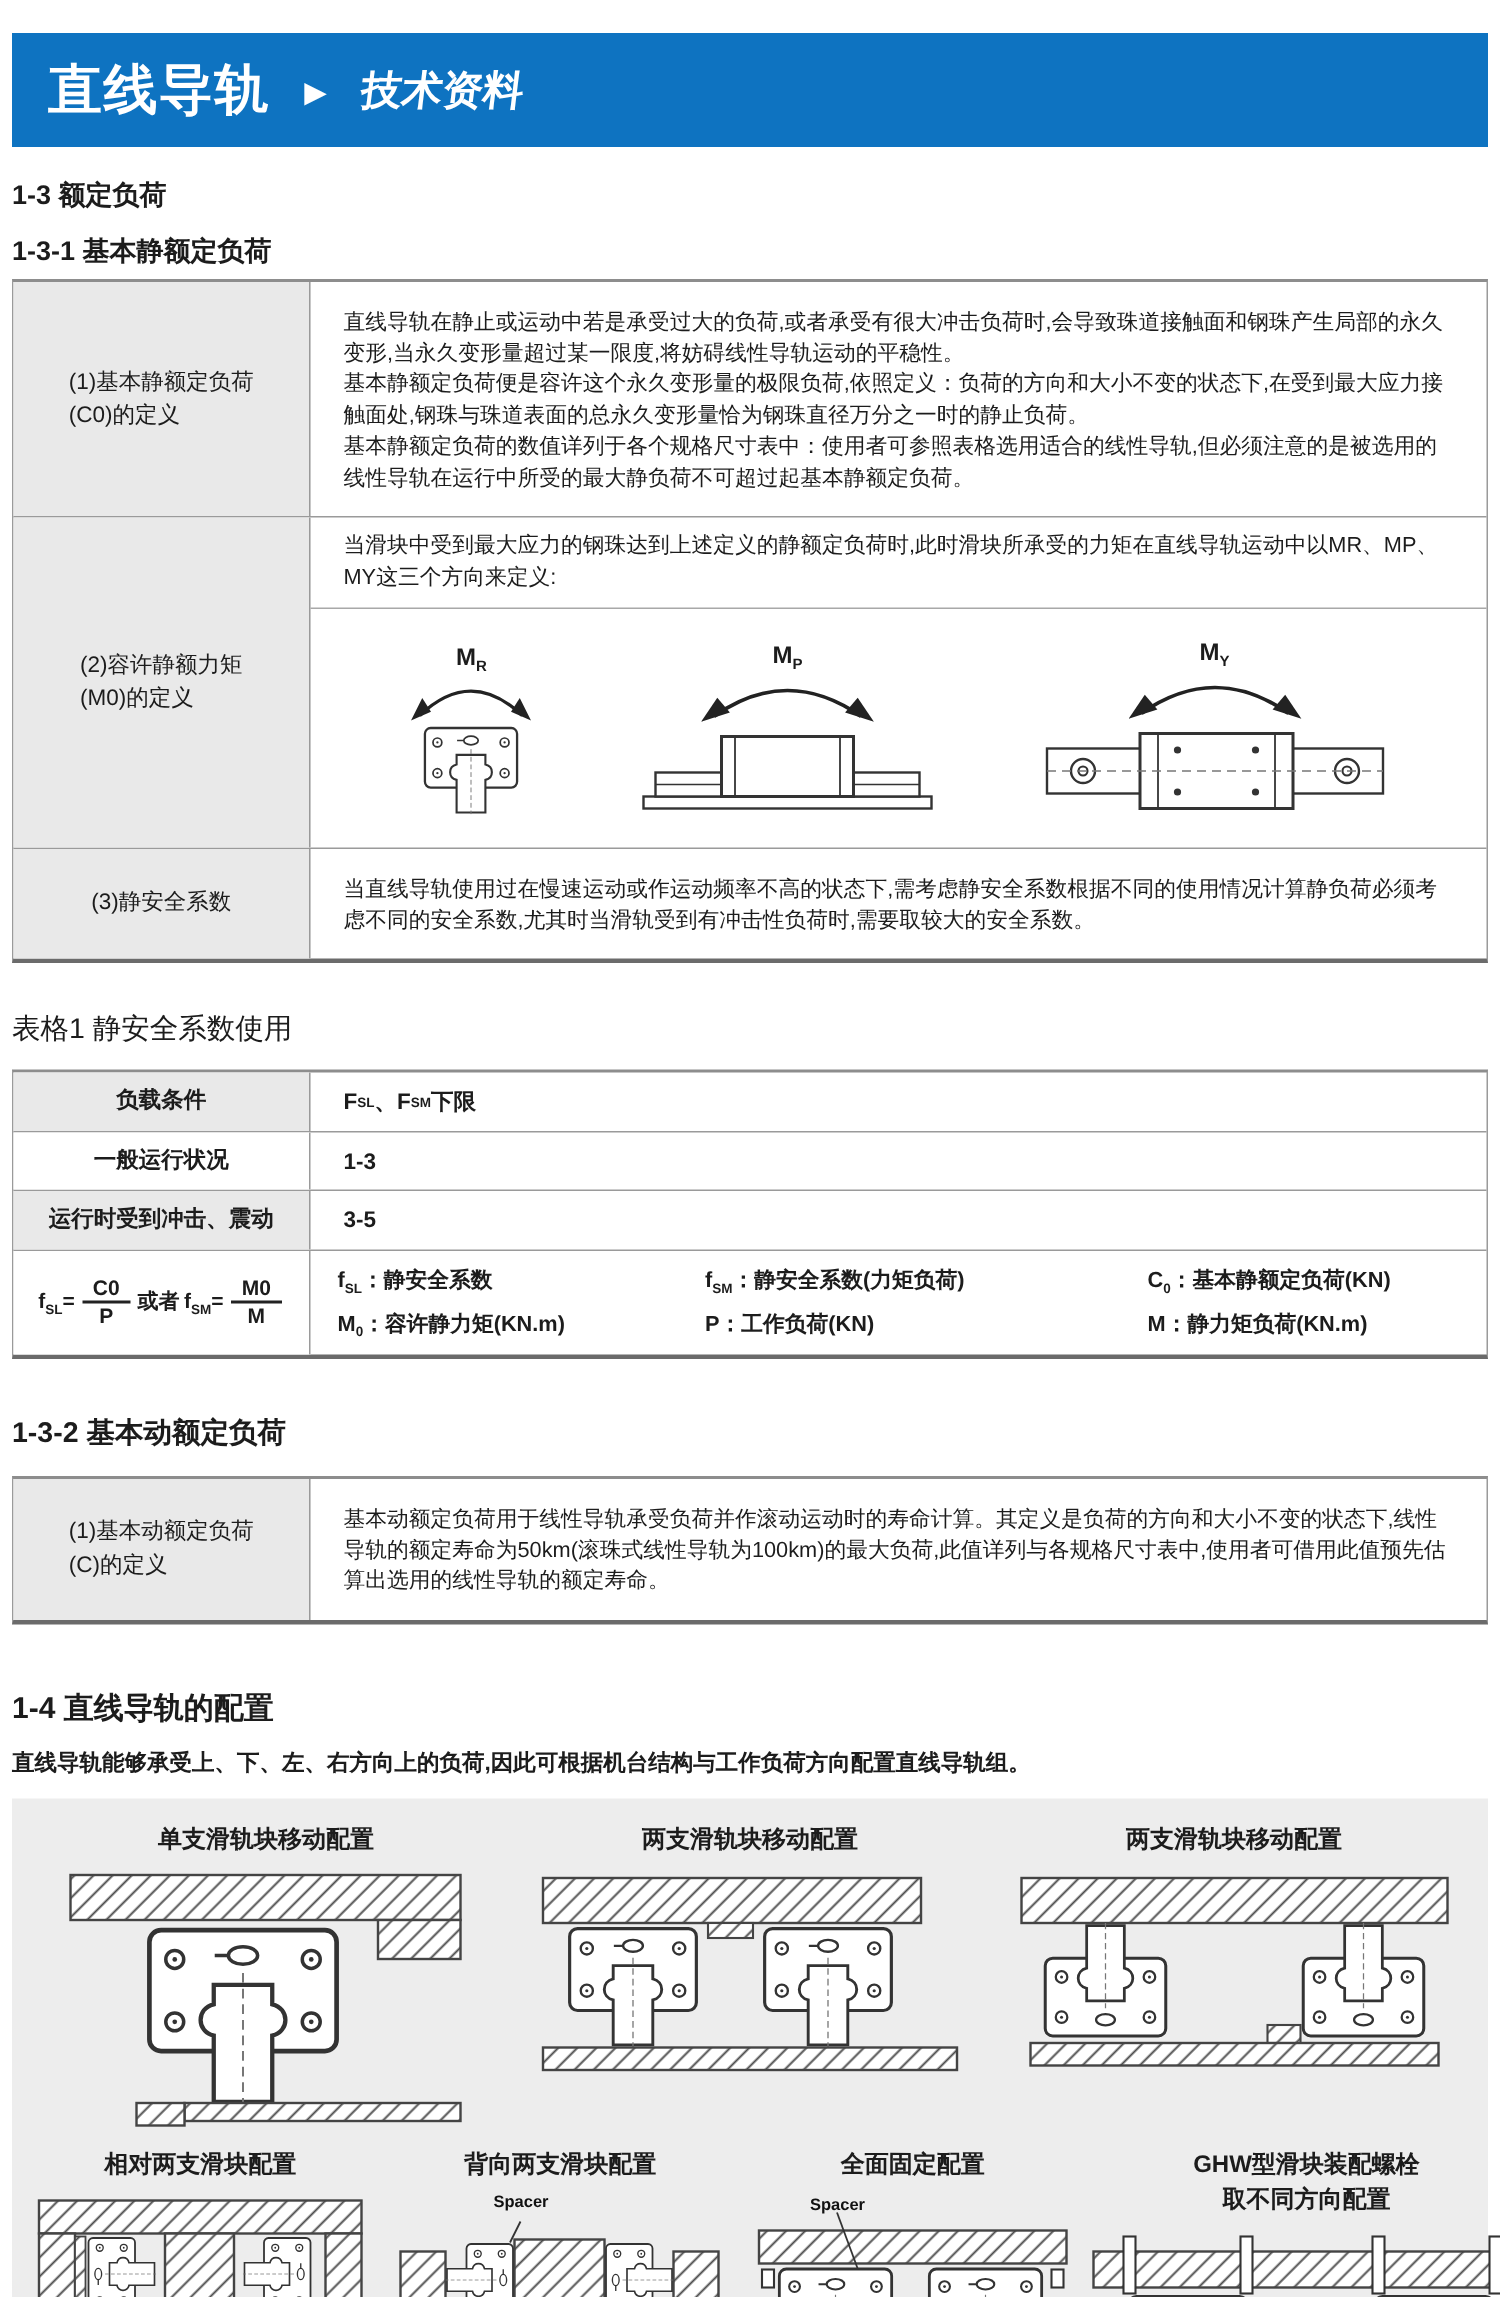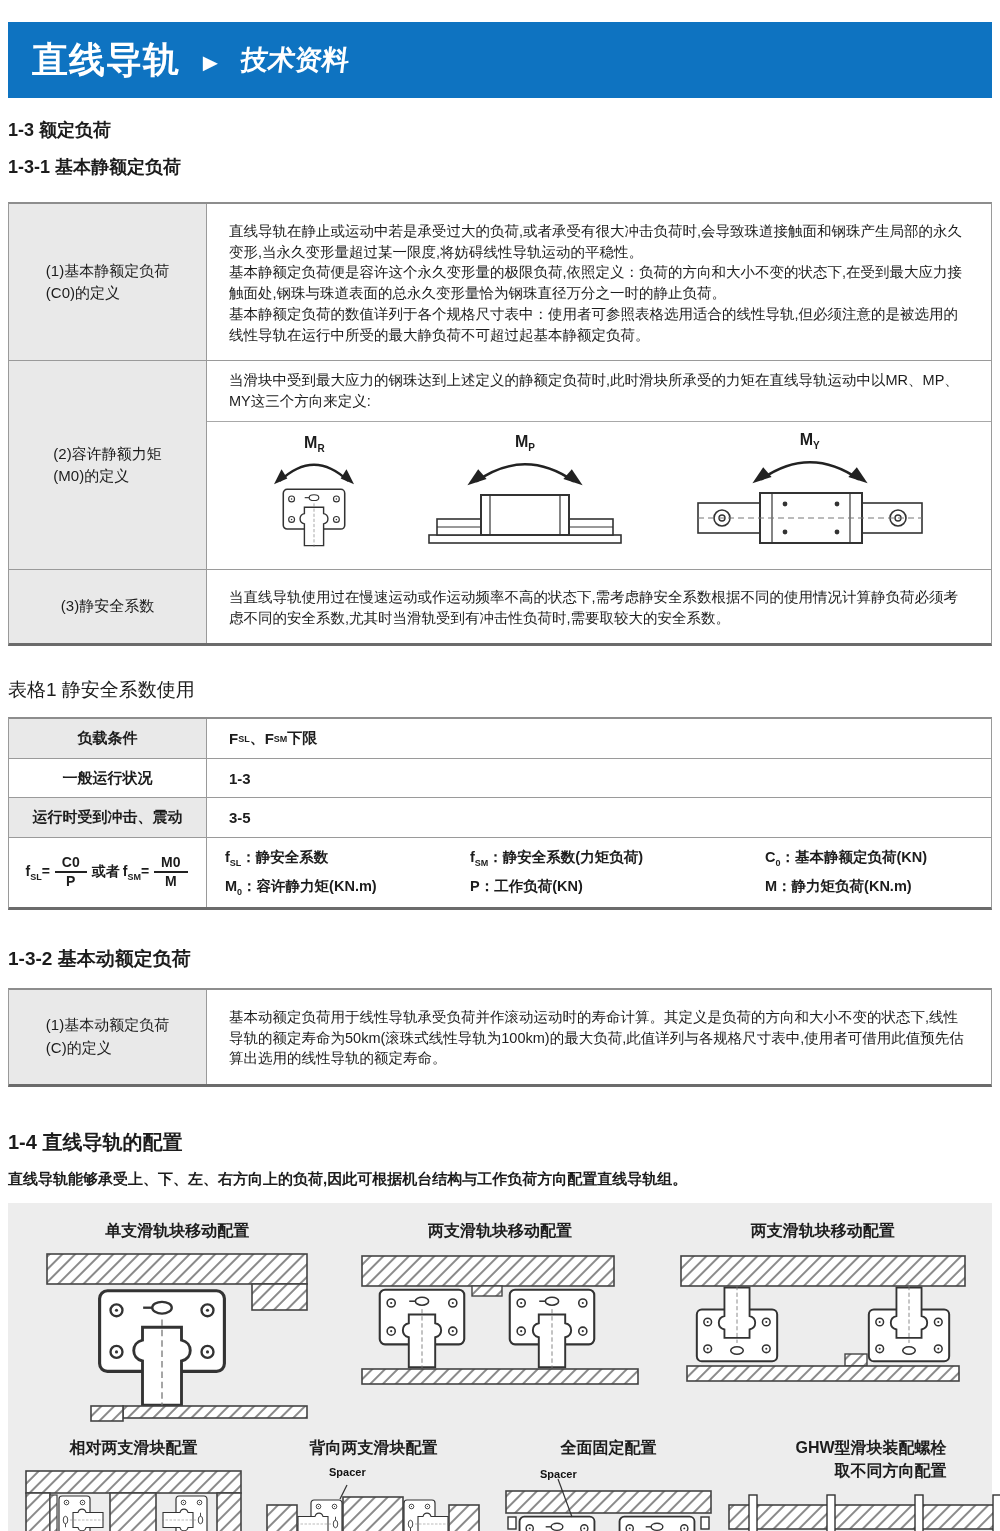--- a/index.html
+++ b/index.html
@@ -5,55 +5,55 @@
   html,body{margin:0;padding:0;background:#fff}
   body{width:1000px;font-family:"Liberation Sans","DejaVu Sans",sans-serif;color:#1c1c1c}
   .page{padding:0 8px 0 8px}
   
   .banner{margin-top:22px;height:76px;background:#0e73c1;display:flex;align-items:center;padding-left:24px;gap:18px;box-sizing:border-box}
   .banner .t1{color:#fff;font-size:36px;font-weight:bold;letter-spacing:1px;line-height:1}
   .banner .arrow{color:#fff;font-size:25px;line-height:1;margin-top:4px}
   .banner .t2{color:#fff;font-size:27px;font-weight:bold;transform:skewX(-7deg);line-height:1}
   
   .h1a{font-size:18px;font-weight:bold;margin:20px 0 0 0}
-  .h1b{font-size:18px;font-weight:bold;margin:13px 0 23px 0}
+  .h1b{font-size:18px;font-weight:bold;margin:13px 0 7px 0}
   .tblcap{font-size:19px;font-weight:normal;margin:31px 0 14px 0}
   .h132{font-size:19px;font-weight:bold;margin:36px 0 16px 0}
   .h14{font-size:20px;font-weight:bold;margin:42px 0 8px 0}
   .p14{font-size:15px;font-weight:bold;margin:14px 0 12px 0}
   
   .tbl{border:1px solid #9a9a9a;border-top:2px solid #8d8d8d;border-bottom:3px solid #6b6b6b}
   .trow{display:flex}
   .trow + .trow{border-top:1px solid #9a9a9a}
   .lc{width:198px;flex:none;background:#e9e9e9;border-right:1px solid #9a9a9a;display:flex;align-items:center;justify-content:center;text-align:left;font-size:15px;line-height:1.5;white-space:pre-line;padding:8px 6px;box-sizing:border-box}
   .lc.plain{background:#fff}
   .rc{flex:1;padding:17px 22px 15px 22px;font-size:14.5px;line-height:1.43;white-space:pre-line;box-sizing:border-box}
   .rc.slim{padding:9px 22px}
   .rcwrap{flex:1;display:flex;flex-direction:column}
   
-  .mrow{border-top:1px solid #a8a8a8;height:137px;display:flex;justify-content:space-around;align-items:center;padding:0 30px 10px 30px}
+  .mrow{border-top:1px solid #a8a8a8;height:137px;display:flex;justify-content:space-around;align-items:center;padding:12px 30px 10px 30px}
   .mfig{display:flex;flex-direction:column;align-items:center;gap:2px}
   .mlabel{font-weight:bold;font-size:16px}
   .mlabel sub{font-size:10px}
   
   .sr{min-height:32px}
   .sr .lc{font-weight:bold;font-size:15px}
   .sr .rcv{flex:1;display:flex;align-items:center;font-weight:bold;font-size:15px;padding:6px 22px;box-sizing:border-box}
   .sr .rcv sub{font-size:9px;font-weight:bold}
   .formcell{width:198px;flex:none;background:#fff;border-right:1px solid #9a9a9a;display:flex;align-items:center;justify-content:center;font-weight:bold;font-size:14px;gap:3px;padding:16px 2px;box-sizing:border-box}
   .formcell sub{font-size:9px}
   .frac{display:inline-flex;flex-direction:column;align-items:center;line-height:1.25;margin:0 2px}
   .frac .num{border-bottom:2px solid #222;padding:0 7px}
   .defs{flex:1;display:grid;grid-template-columns:245px 295px 1fr;row-gap:9px;align-content:center;font-size:14.5px;font-weight:bold;padding:10px 18px;box-sizing:border-box}
   .defs sub{font-size:9px}
   
   .panel{background:#ededed;margin-top:14px;padding:16px 8px 12px 8px;box-sizing:border-box;min-height:411px}
   .prow{display:flex}
   .pcell{display:flex;flex-direction:column;align-items:center;position:relative;flex:1}
-  .pcap{font-weight:bold;font-size:16px;text-align:right;white-space:pre-line;margin-bottom:8px;line-height:1.45}
+  .pcap{font-weight:bold;font-size:16px;text-align:center;white-space:pre-line;margin-bottom:8px;line-height:1.45}
   .prow2{margin-top:14px}
   .pc4a{flex:0 0 24%}.pc4b{flex:0 0 25%}.pc4c{flex:0 0 22%}.pc4d{flex:0 0 29%}
   .spacer-tag{position:absolute;font-size:11px;font-weight:bold;color:#111}
   .sp-d5{top:30px;left:78px}
   .sp-d6{top:32px;left:44px}
   .dsvg{display:block}
 </style>
 </head>
 <body>
 

